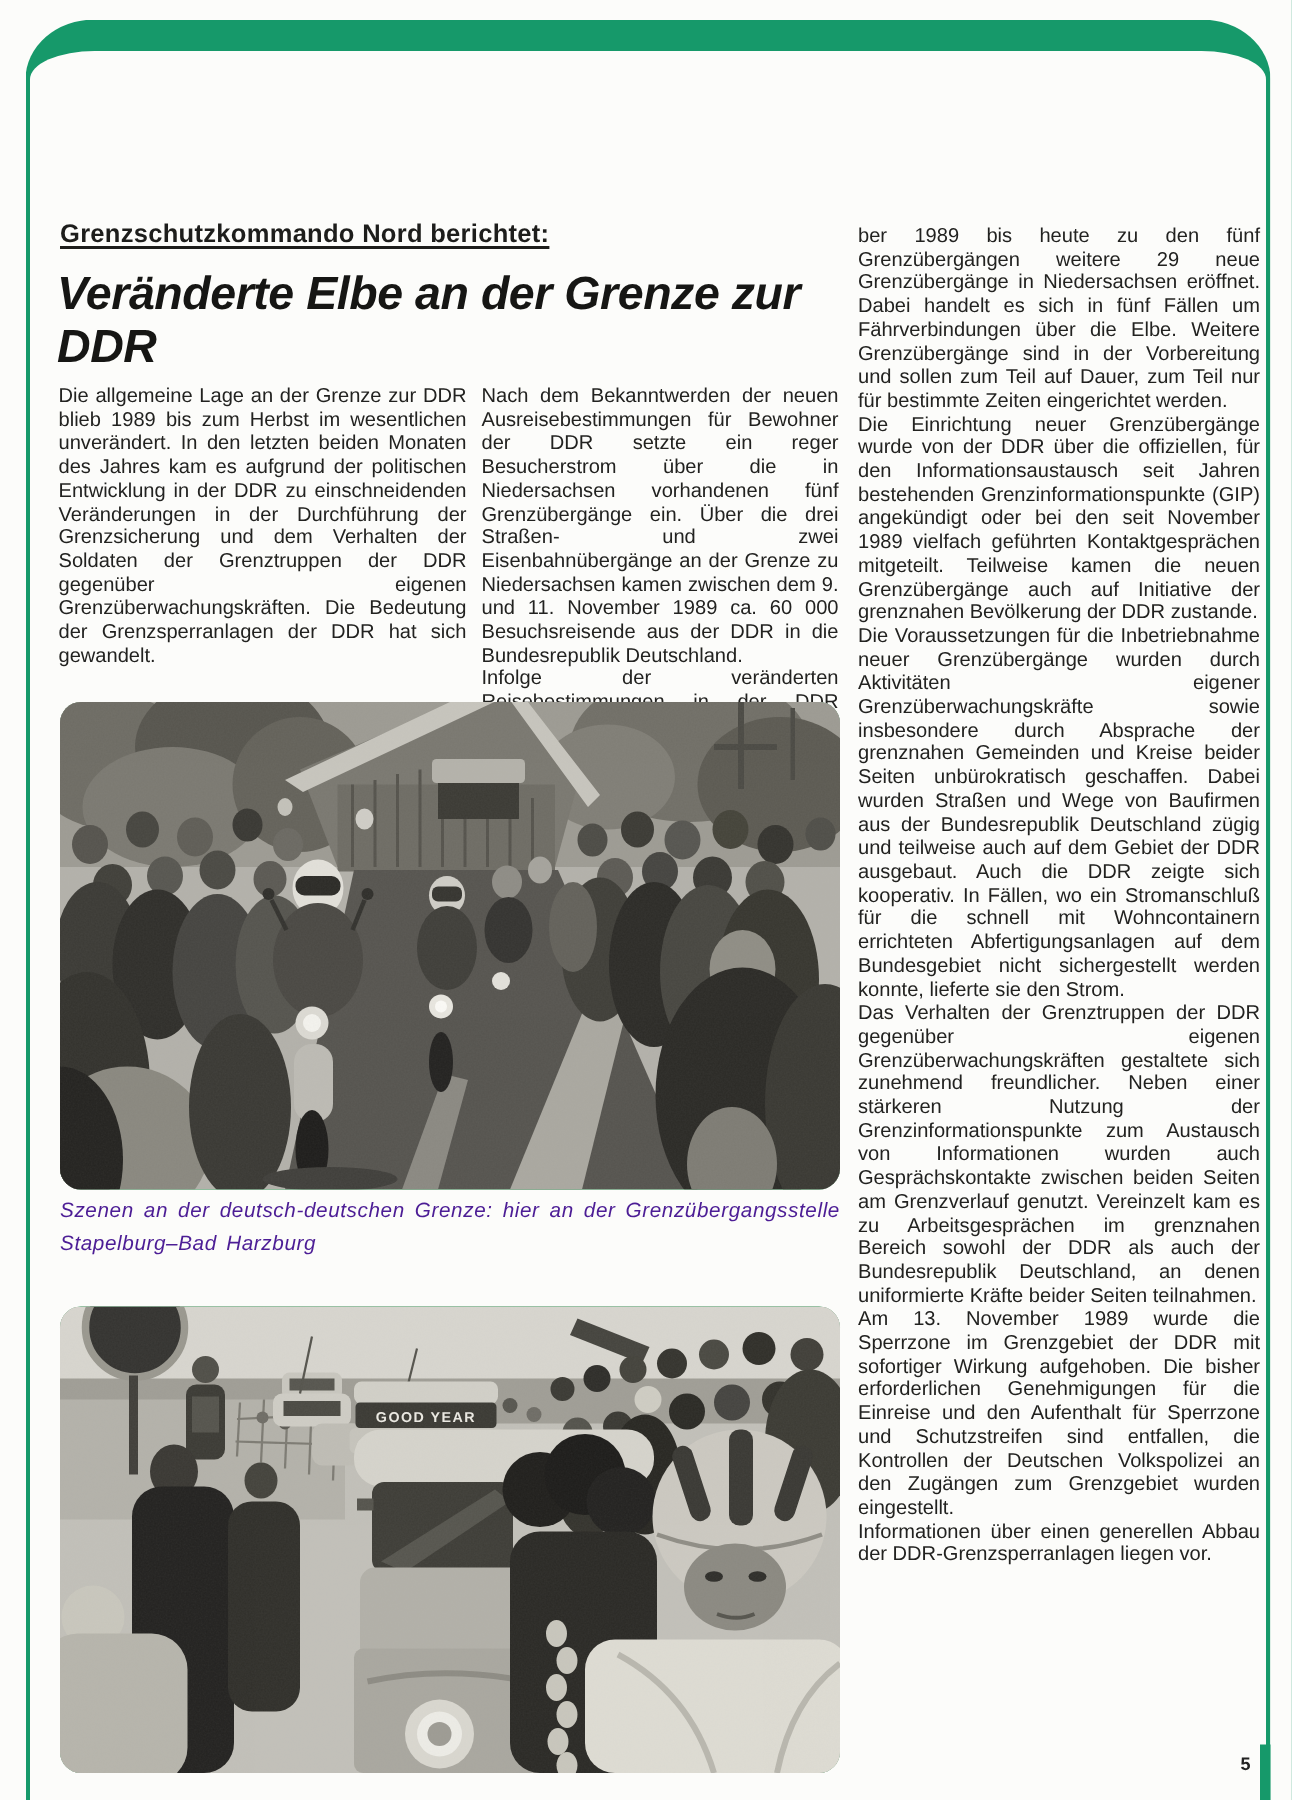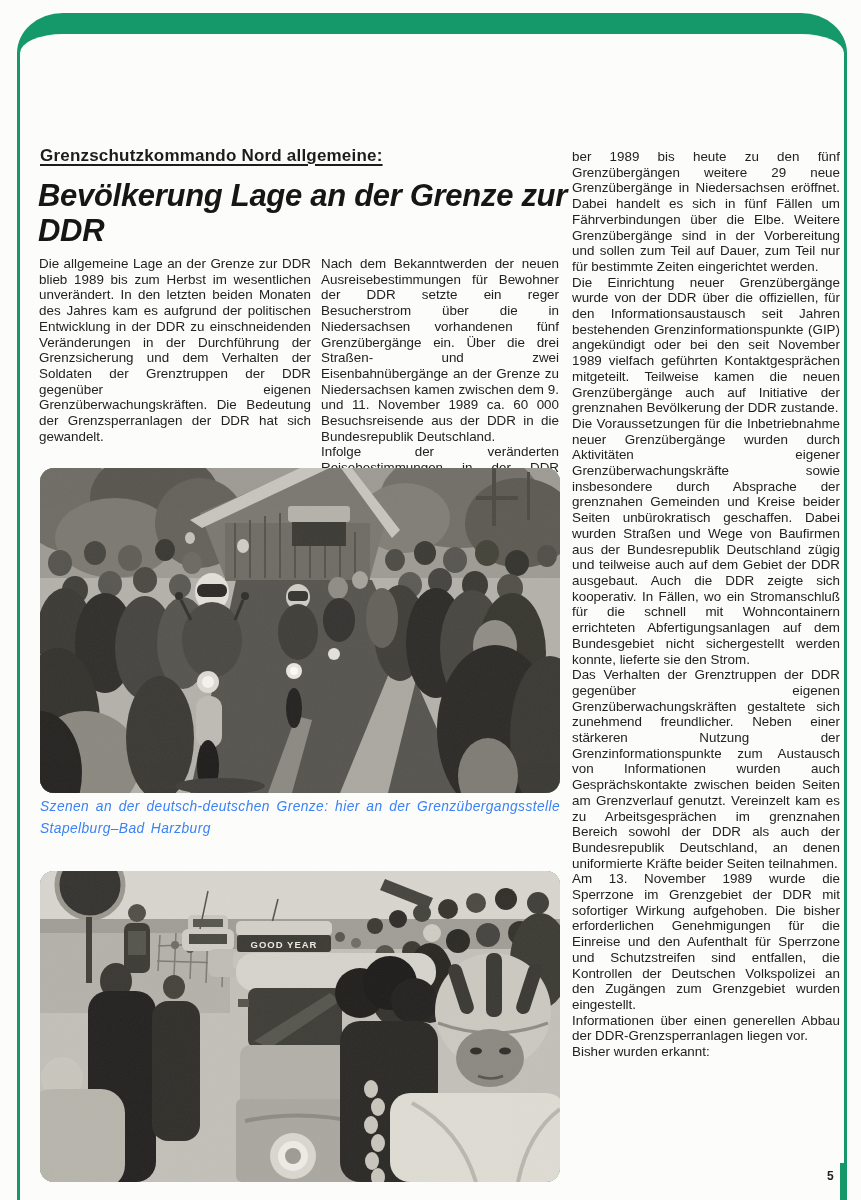--- a/index.html
+++ b/index.html
@@ -57,52 +57,51 @@
   .photo{
     position:absolute;left:40px;width:520px;
     border-radius:14px;overflow:hidden;background:#15803d;
   }
   .photo svg{display:block;}
   .photo1{top:468px;height:325px;}
   .photo2{top:871px;height:311px;}
   .caption{
     position:absolute;left:40px;top:796px;width:520px;
     font-size:13.8px;line-height:22px;font-style:italic;
-    letter-spacing:.4px;word-spacing:2px;text-align:justify;color:#3b82f6;
+    letter-spacing:.4px;word-spacing:2px;text-align:justify;color:#4c1d95;
   }
 </style>
 </head>
 <body>
 
 <div class="page">
 
   <div class="frame"></div>
   <div class="pagenum-tab"></div>
   <div class="pagenum">5</div>
 
-  <div class="kicker">Grenzschutzkommando Nord allgemeine:</div>
-  <h1 class="headline">Bevölkerung Lage an der Grenze zur DDR</h1>
+  <div class="kicker">Grenzschutzkommando Nord berichtet:</div>
+  <h1 class="headline">Veränderte Elbe an der Grenze zur DDR</h1>
 
   <div class="col col1">
     <p>Die allgemeine Lage an der Grenze zur DDR blieb 1989 bis zum Herbst im wesentlichen unverändert. In den letzten beiden Monaten des Jahres kam es aufgrund der politischen Entwicklung in der DDR zu einschneidenden Veränderungen in der Durchführung der Grenzsicherung und dem Verhalten der Soldaten der Grenztruppen der DDR gegenüber eigenen Grenzüberwachungskräften. Die Bedeutung der Grenzsperranlagen der DDR hat sich gewandelt.</p>
   </div>
 
   <div class="col col2">
     <p>Nach dem Bekanntwerden der neuen Ausreisebestimmungen für Bewohner der DDR setzte ein reger Besucherstrom über die in Niedersachsen vorhandenen fünf Grenzübergänge ein. Über die drei Straßen- und zwei Eisenbahnübergänge an der Grenze zu Niedersachsen kamen zwischen dem 9. und 11. November 1989 ca. 60 000 Besuchsreisende aus der DDR in die Bundesrepublik Deutschland.</p>
     <p>Infolge der veränderten Reisebestimmungen in der DDR wurden seit dem 9. Novem-</p>
   </div>
 
   <div class="col col3">
     <p>ber 1989 bis heute zu den fünf Grenzübergängen weitere 29 neue Grenzübergänge in Niedersachsen eröffnet. Dabei handelt es sich in fünf Fällen um Fährverbindungen über die Elbe. Weitere Grenzübergänge sind in der Vorbereitung und sollen zum Teil auf Dauer, zum Teil nur für bestimmte Zeiten eingerichtet werden.</p>
     <p>Die Einrichtung neuer Grenzübergänge wurde von der DDR über die offiziellen, für den Informationsaustausch seit Jahren bestehenden Grenzinformationspunkte (GIP) angekündigt oder bei den seit November 1989 vielfach geführten Kontaktgesprächen mitgeteilt. Teilweise kamen die neuen Grenzübergänge auch auf Initiative der grenznahen Bevölkerung der DDR zustande.</p>
     <p>Die Voraussetzungen für die Inbetriebnahme neuer Grenzübergänge wurden durch Aktivitäten eigener Grenzüberwachungskräfte sowie insbesondere durch Absprache der grenznahen Gemeinden und Kreise beider Seiten unbürokratisch geschaffen. Dabei wurden Straßen und Wege von Baufirmen aus der Bundesrepublik Deutschland zügig und teilweise auch auf dem Gebiet der DDR ausgebaut. Auch die DDR zeigte sich kooperativ. In Fällen, wo ein Stromanschluß für die schnell mit Wohncontainern errichteten Abfertigungsanlagen auf dem Bundesgebiet nicht sichergestellt werden konnte, lieferte sie den Strom.</p>
     <p>Das Verhalten der Grenztruppen der DDR gegenüber eigenen Grenzüberwachungskräften gestaltete sich zunehmend freundlicher. Neben einer stärkeren Nutzung der Grenzinformationspunkte zum Austausch von Informationen wurden auch Gesprächskontakte zwischen beiden Seiten am Grenzverlauf genutzt. Vereinzelt kam es zu Arbeitsgesprächen im grenznahen Bereich sowohl der DDR als auch der Bundesrepublik Deutschland, an denen uniformierte Kräfte beider Seiten teilnahmen.</p>
     <p>Am 13. November 1989 wurde die Sperrzone im Grenzgebiet der DDR mit sofortiger Wirkung aufgehoben. Die bisher erforderlichen Genehmigungen für die Einreise und den Aufenthalt für Sperrzone und Schutzstreifen sind entfallen, die Kontrollen der Deutschen Volkspolizei an den Zugängen zum Grenzgebiet wurden eingestellt.</p>
     <p>Informationen über einen generellen Abbau der DDR-Grenzsperranlagen liegen vor.</p>
-    <p>Bisher wurden erkannt:</p>
   </div>
 
   <figure class="photo photo1" style="margin:0">
     <svg width="520" height="325" viewBox="0 0 520 325" xmlns="http://www.w3.org/2000/svg">
       <defs>
         <filter id="grain">
             <feTurbulence type="fractalNoise" baseFrequency="0.9" numOctaves="2" result="n"></feTurbulence>
             <feColorMatrix in="n" type="matrix" values="0 0 0 0 0.5  0 0 0 0 0.5  0 0 0 0 0.5  0 0 0 0.6 0"></feColorMatrix>
           </filter>
       </defs>

